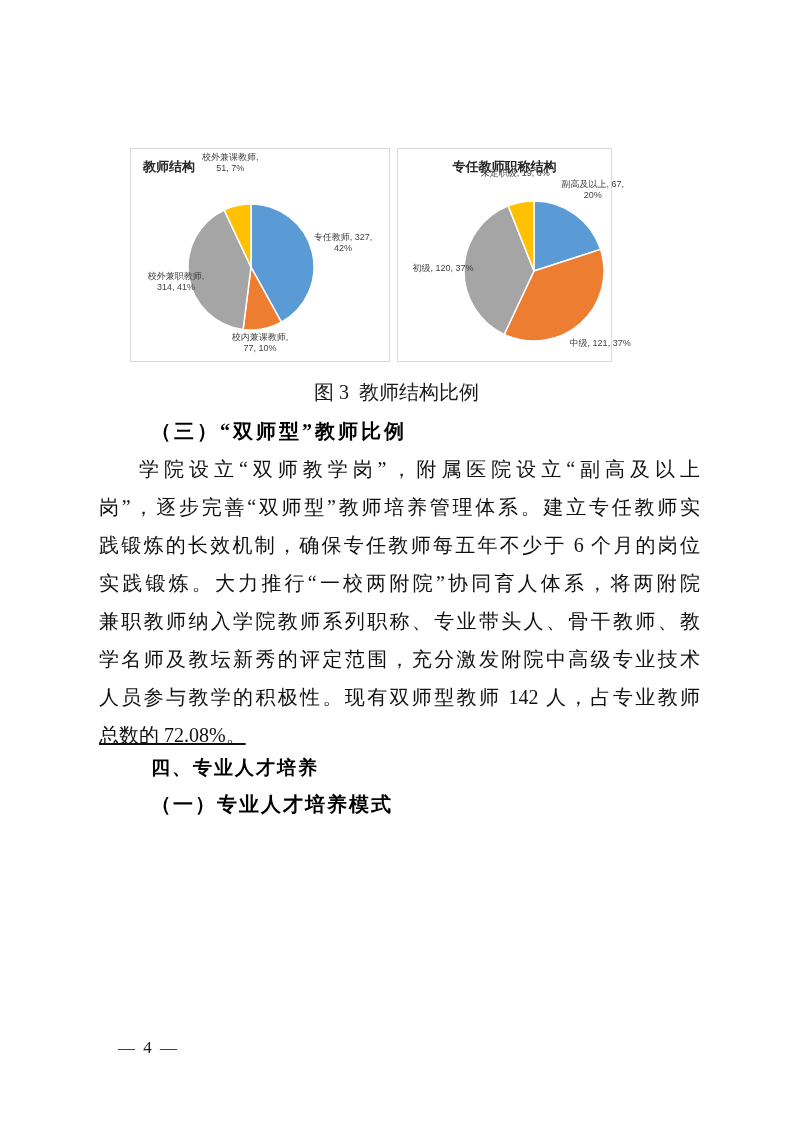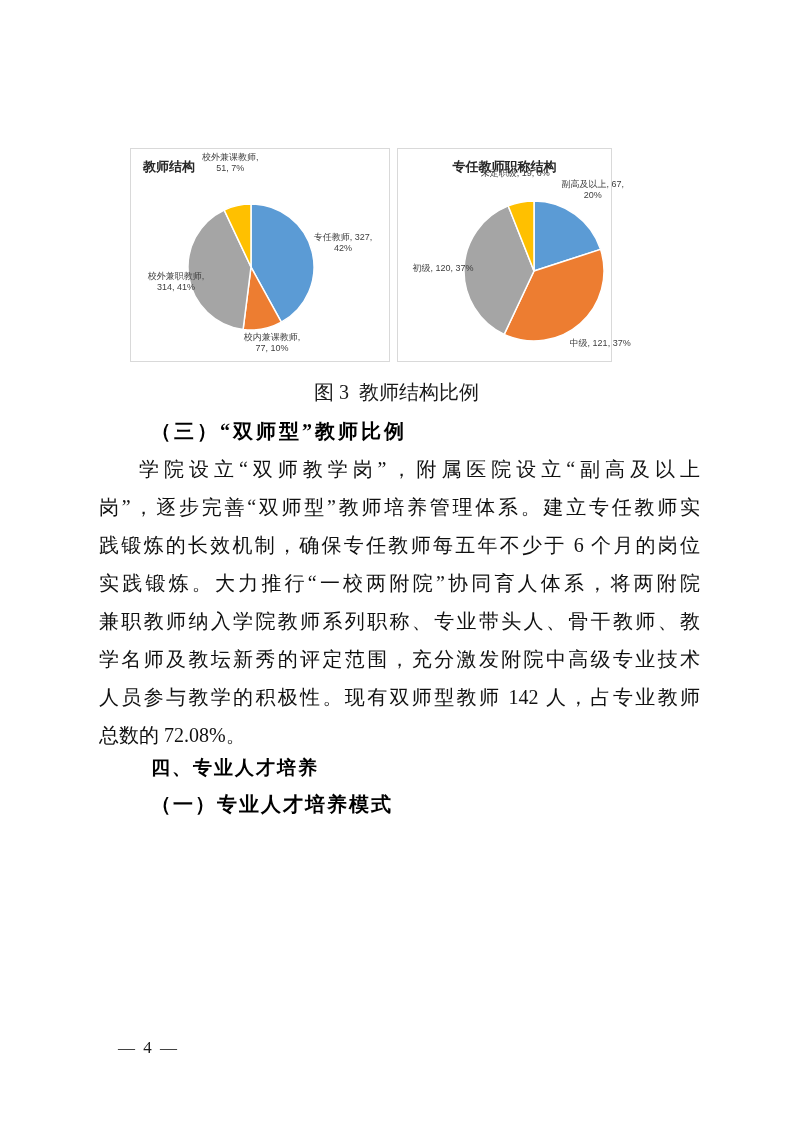--- a/index.html
+++ b/index.html
@@ -60,21 +60,21 @@
     position: absolute; left: 99px; width: 601px;
     font-size: 20px; color: #111;
     overflow: hidden;
   }
   .para .line {
     height: 38px; line-height: 38px;
     text-align: justify; text-align-last: justify;
     word-break: break-all; overflow: hidden;
   }
   .para .line.indent { text-indent: 40px; }
-  .para .line.last { text-align-last: left; }
+  .para .line.last { text-align-last: left; text-decoration: underline; }
   
   .page-number {
     position: absolute; top: 1038px; left: 118px;
     font-size: 17px; color: #1a1a1a; letter-spacing: 2px;
   }
 </style>
 </head>
 <body>
 
 <div class="page">
@@ -85,21 +85,21 @@
       <svg class="pie-svg" width="260" height="214">
           <path d="M 120 118 L 120 55 A 63 63 0 0 1 150.35048146840805 173.2073208427634 Z" fill="#5B9BD5" stroke="#ffffff" stroke-width="1.5"></path>
           <path d="M 120 118 L 150.35048146840805 173.2073208427634 A 63 63 0 0 1 112.10400628544883 180.5032261828121 Z" fill="#ED7D31" stroke="#ffffff" stroke-width="1.5"></path>
           <path d="M 120 118 L 112.10400628544883 180.5032261828121 A 63 63 0 0 1 93.1759046314004 60.99589569464078 Z" fill="#A5A5A5" stroke="#ffffff" stroke-width="1.5"></path>
           <path d="M 120 118 L 93.1759046314004 60.99589569464078 A 63 63 0 0 1 119.99999999999999 55 Z" fill="#FFC000" stroke="#ffffff" stroke-width="1.5"></path>
         </svg>
     <div class="pie-label" style="left: 212.015px; top: 94.3745px;">
           <div>专任教师, 327,</div>
           <div>42%</div>
         </div>
-        <div class="pie-label" style="left: 141px; top: 194px;">
+        <div class="pie-label" style="left: 129px; top: 194px;">
           <div>校内兼课教师,</div>
           <div>77, 10%</div>
         </div>
         <div class="pie-label" style="left: 45px; top: 132.861px;">
           <div>校外兼职教师,</div>
           <div>314, 41%</div>
         </div>
         <div class="pie-label" style="left: 99.2764px; top: 14px;">
           <div>校外兼课教师,</div>
           <div>51, 7%</div>

